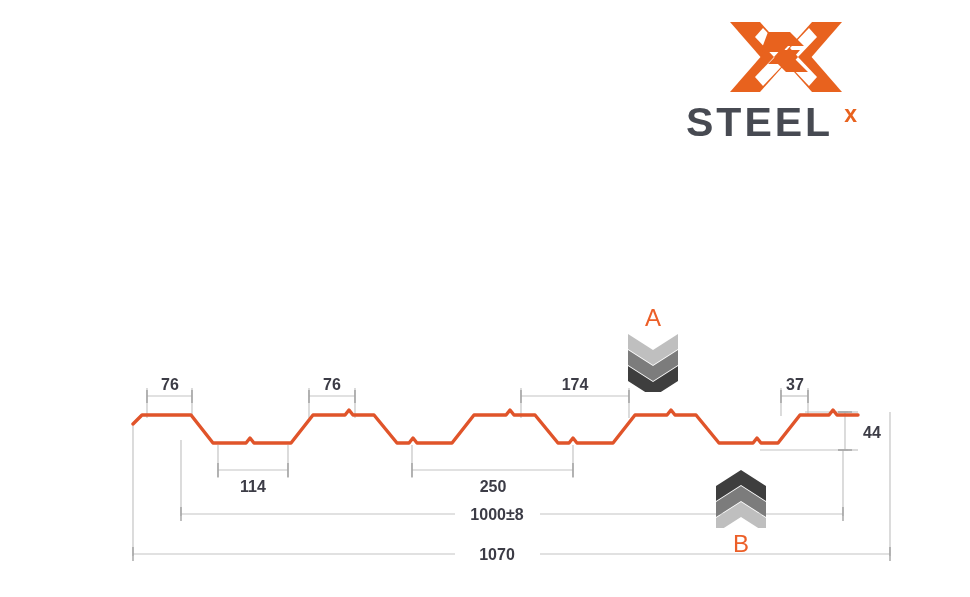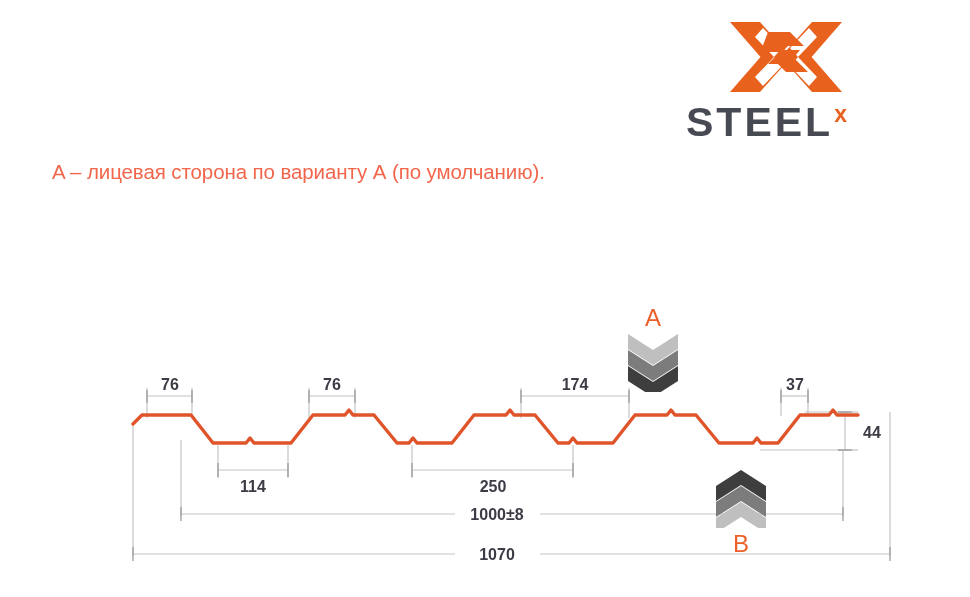--- a/index.html
+++ b/index.html
@@ -37,20 +37,21 @@
   }
   .logo-wordmark {
     position: absolute;
     left: 0px;
     top: 84px;
     width: 215px;
     height: 42px;
     display: flex;
     align-items: baseline;
     justify-content: flex-start;
+    gap: 10px;
   }
   .logo-steel {
     font-family: "Liberation Sans", sans-serif;
     font-size: 41px;
     font-weight: bold;
     letter-spacing: 3px;
     color: #474A52;
     line-height: 1;
   }
   .logo-x {
@@ -123,21 +124,20 @@
         <path d="M38,14 L60,14 L74,28 L58,28 L46,40 L64,40 L78,54 L56,54 L44,42 L60,42 L48,30 L32,30 Z" fill="#E8621E"></path>
         <path d="M44,20 L64,20 L52,32 L70,32 L58,46 L38,46 L50,34 L32,34 Z" fill="#E8621E"></path>
       </svg>
     </div>
     <div class="logo-wordmark">
       <span class="logo-steel">STEEL</span>
       <span class="logo-x">x</span>
     </div>
   </div>
 
-  <div class="caption" id="caption-a">A – лицевая сторона по варианту А (по умолчанию).</div>
 
   <svg class="drawing" width="970" height="597" viewBox="0 0 970 597">
 
     <g stroke="#C4C4C4" stroke-width="1.2" fill="none">
 
       <line x1="147" y1="388" x2="147" y2="418"></line>
       <line x1="192" y1="388" x2="192" y2="418"></line>
       <line x1="147" y1="396" x2="192" y2="396"></line>
 
       <line x1="309" y1="388" x2="309" y2="418"></line>

